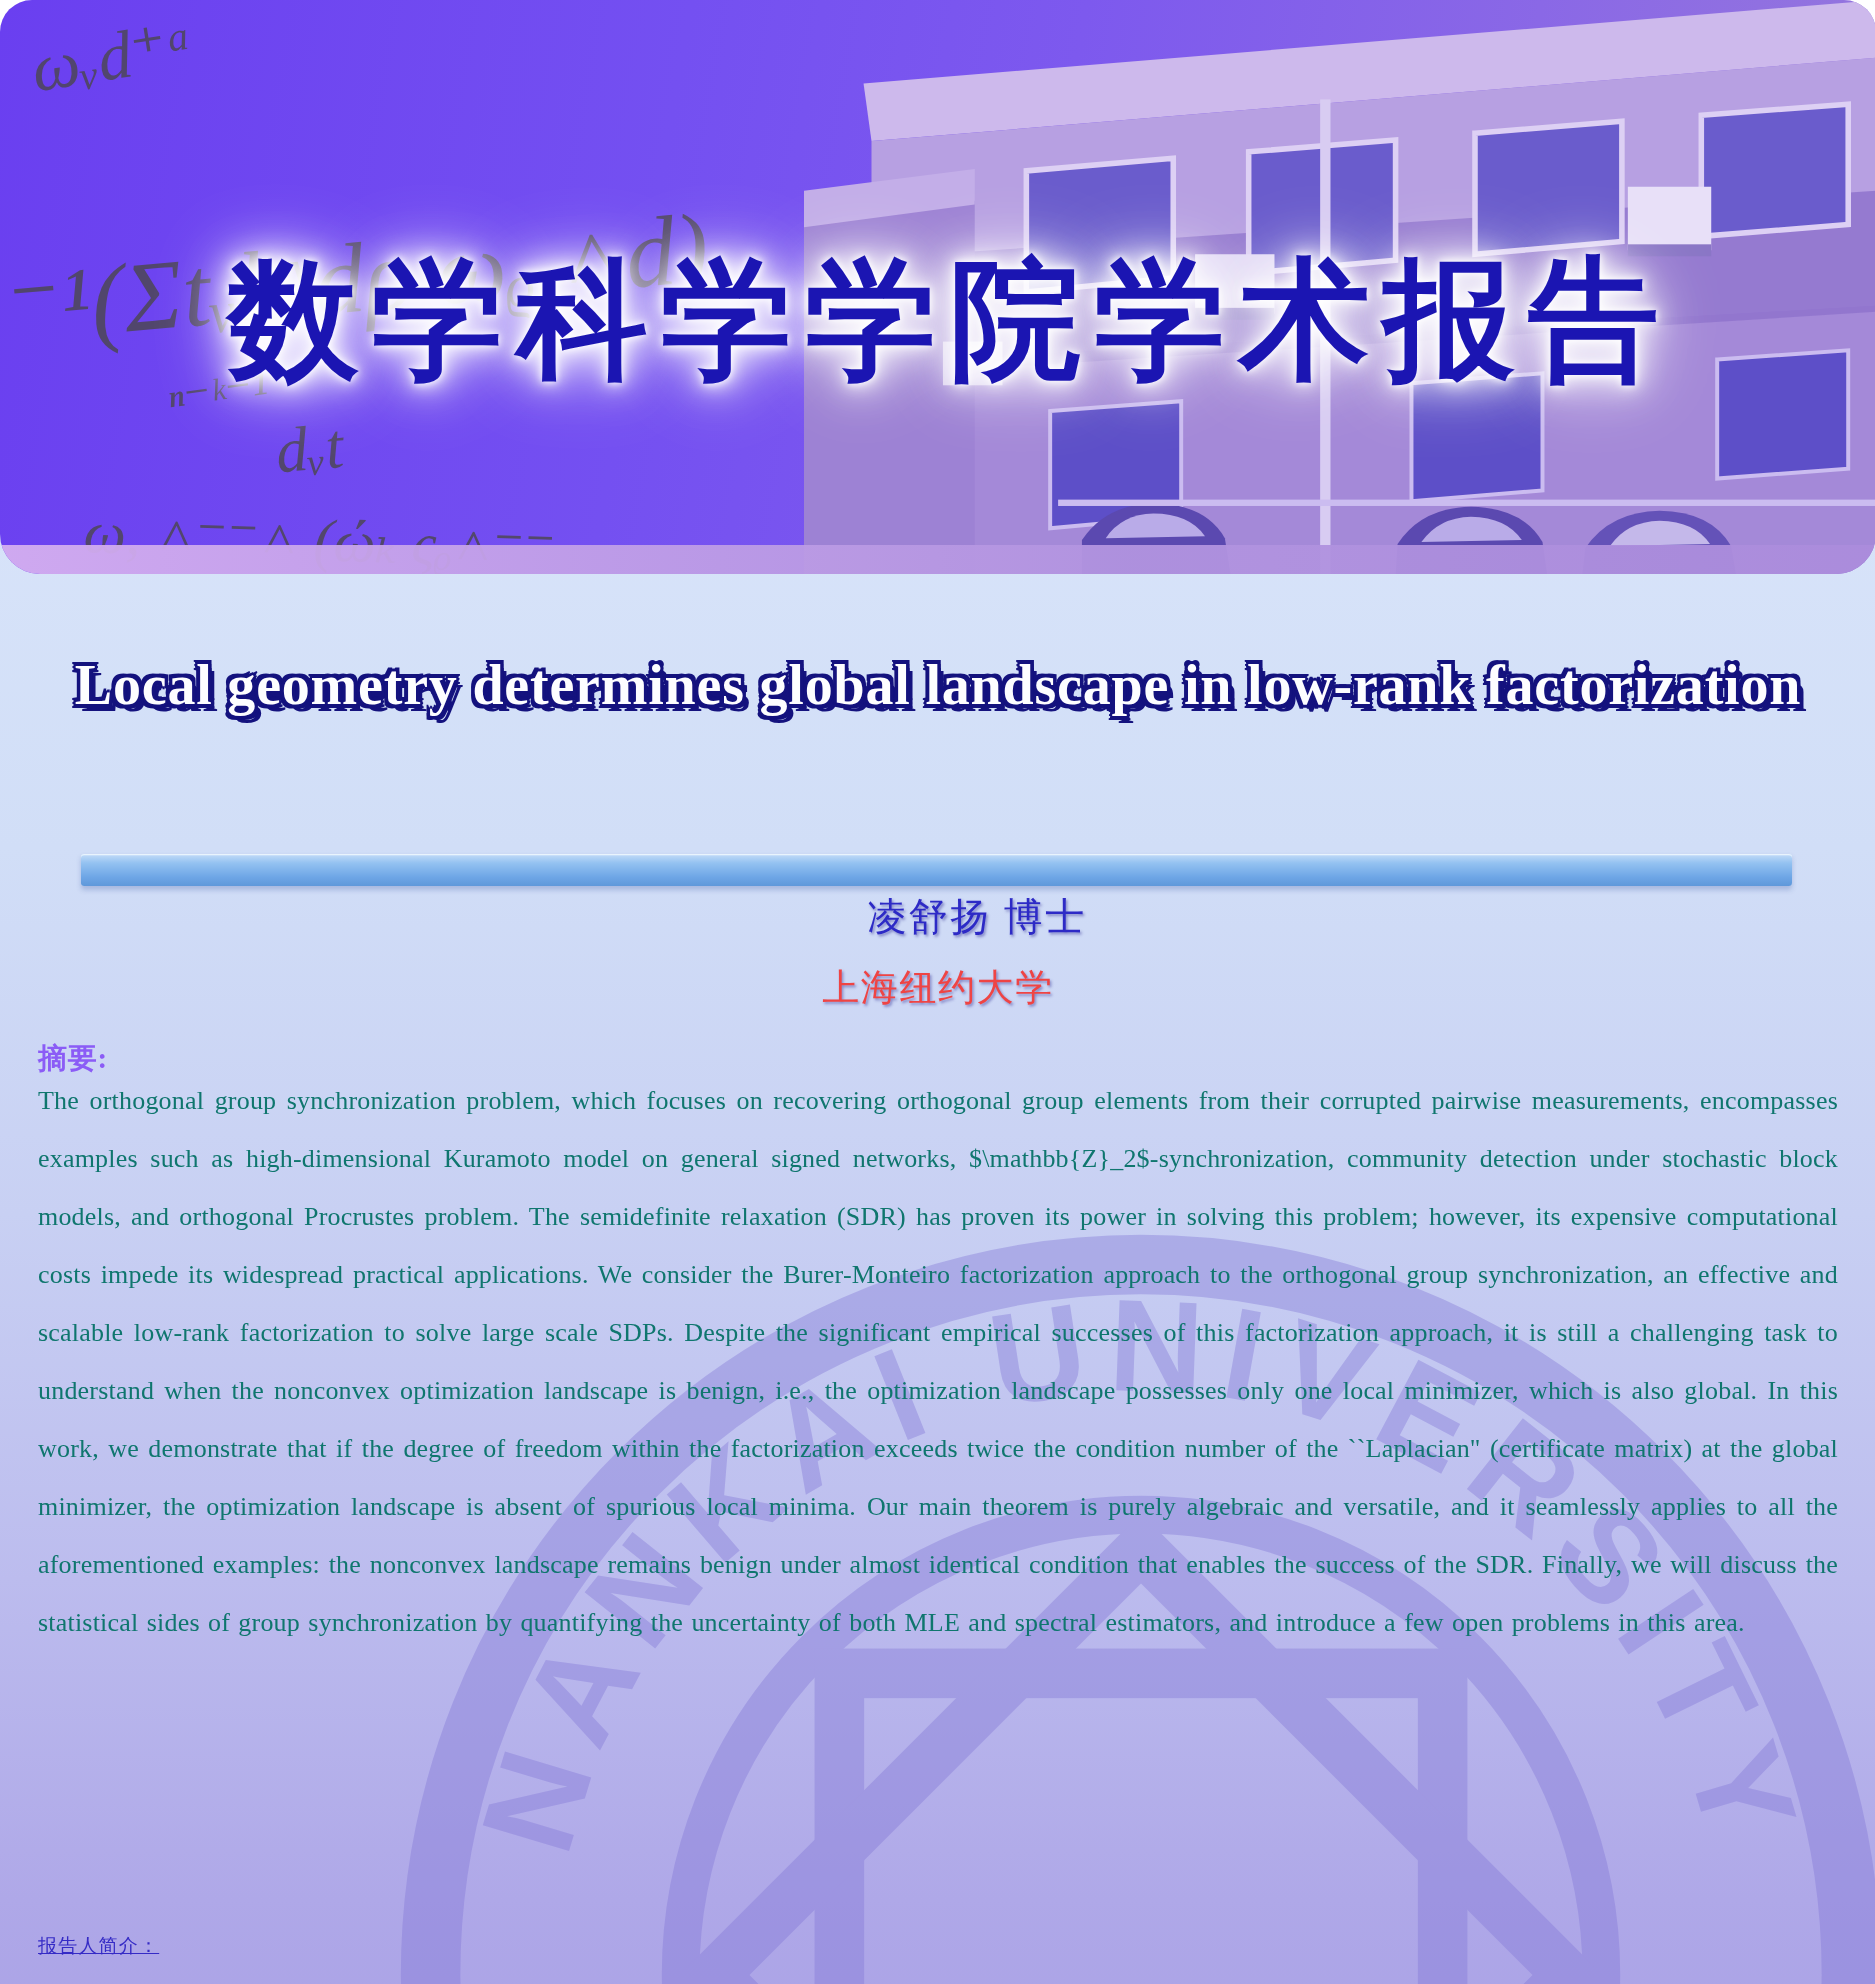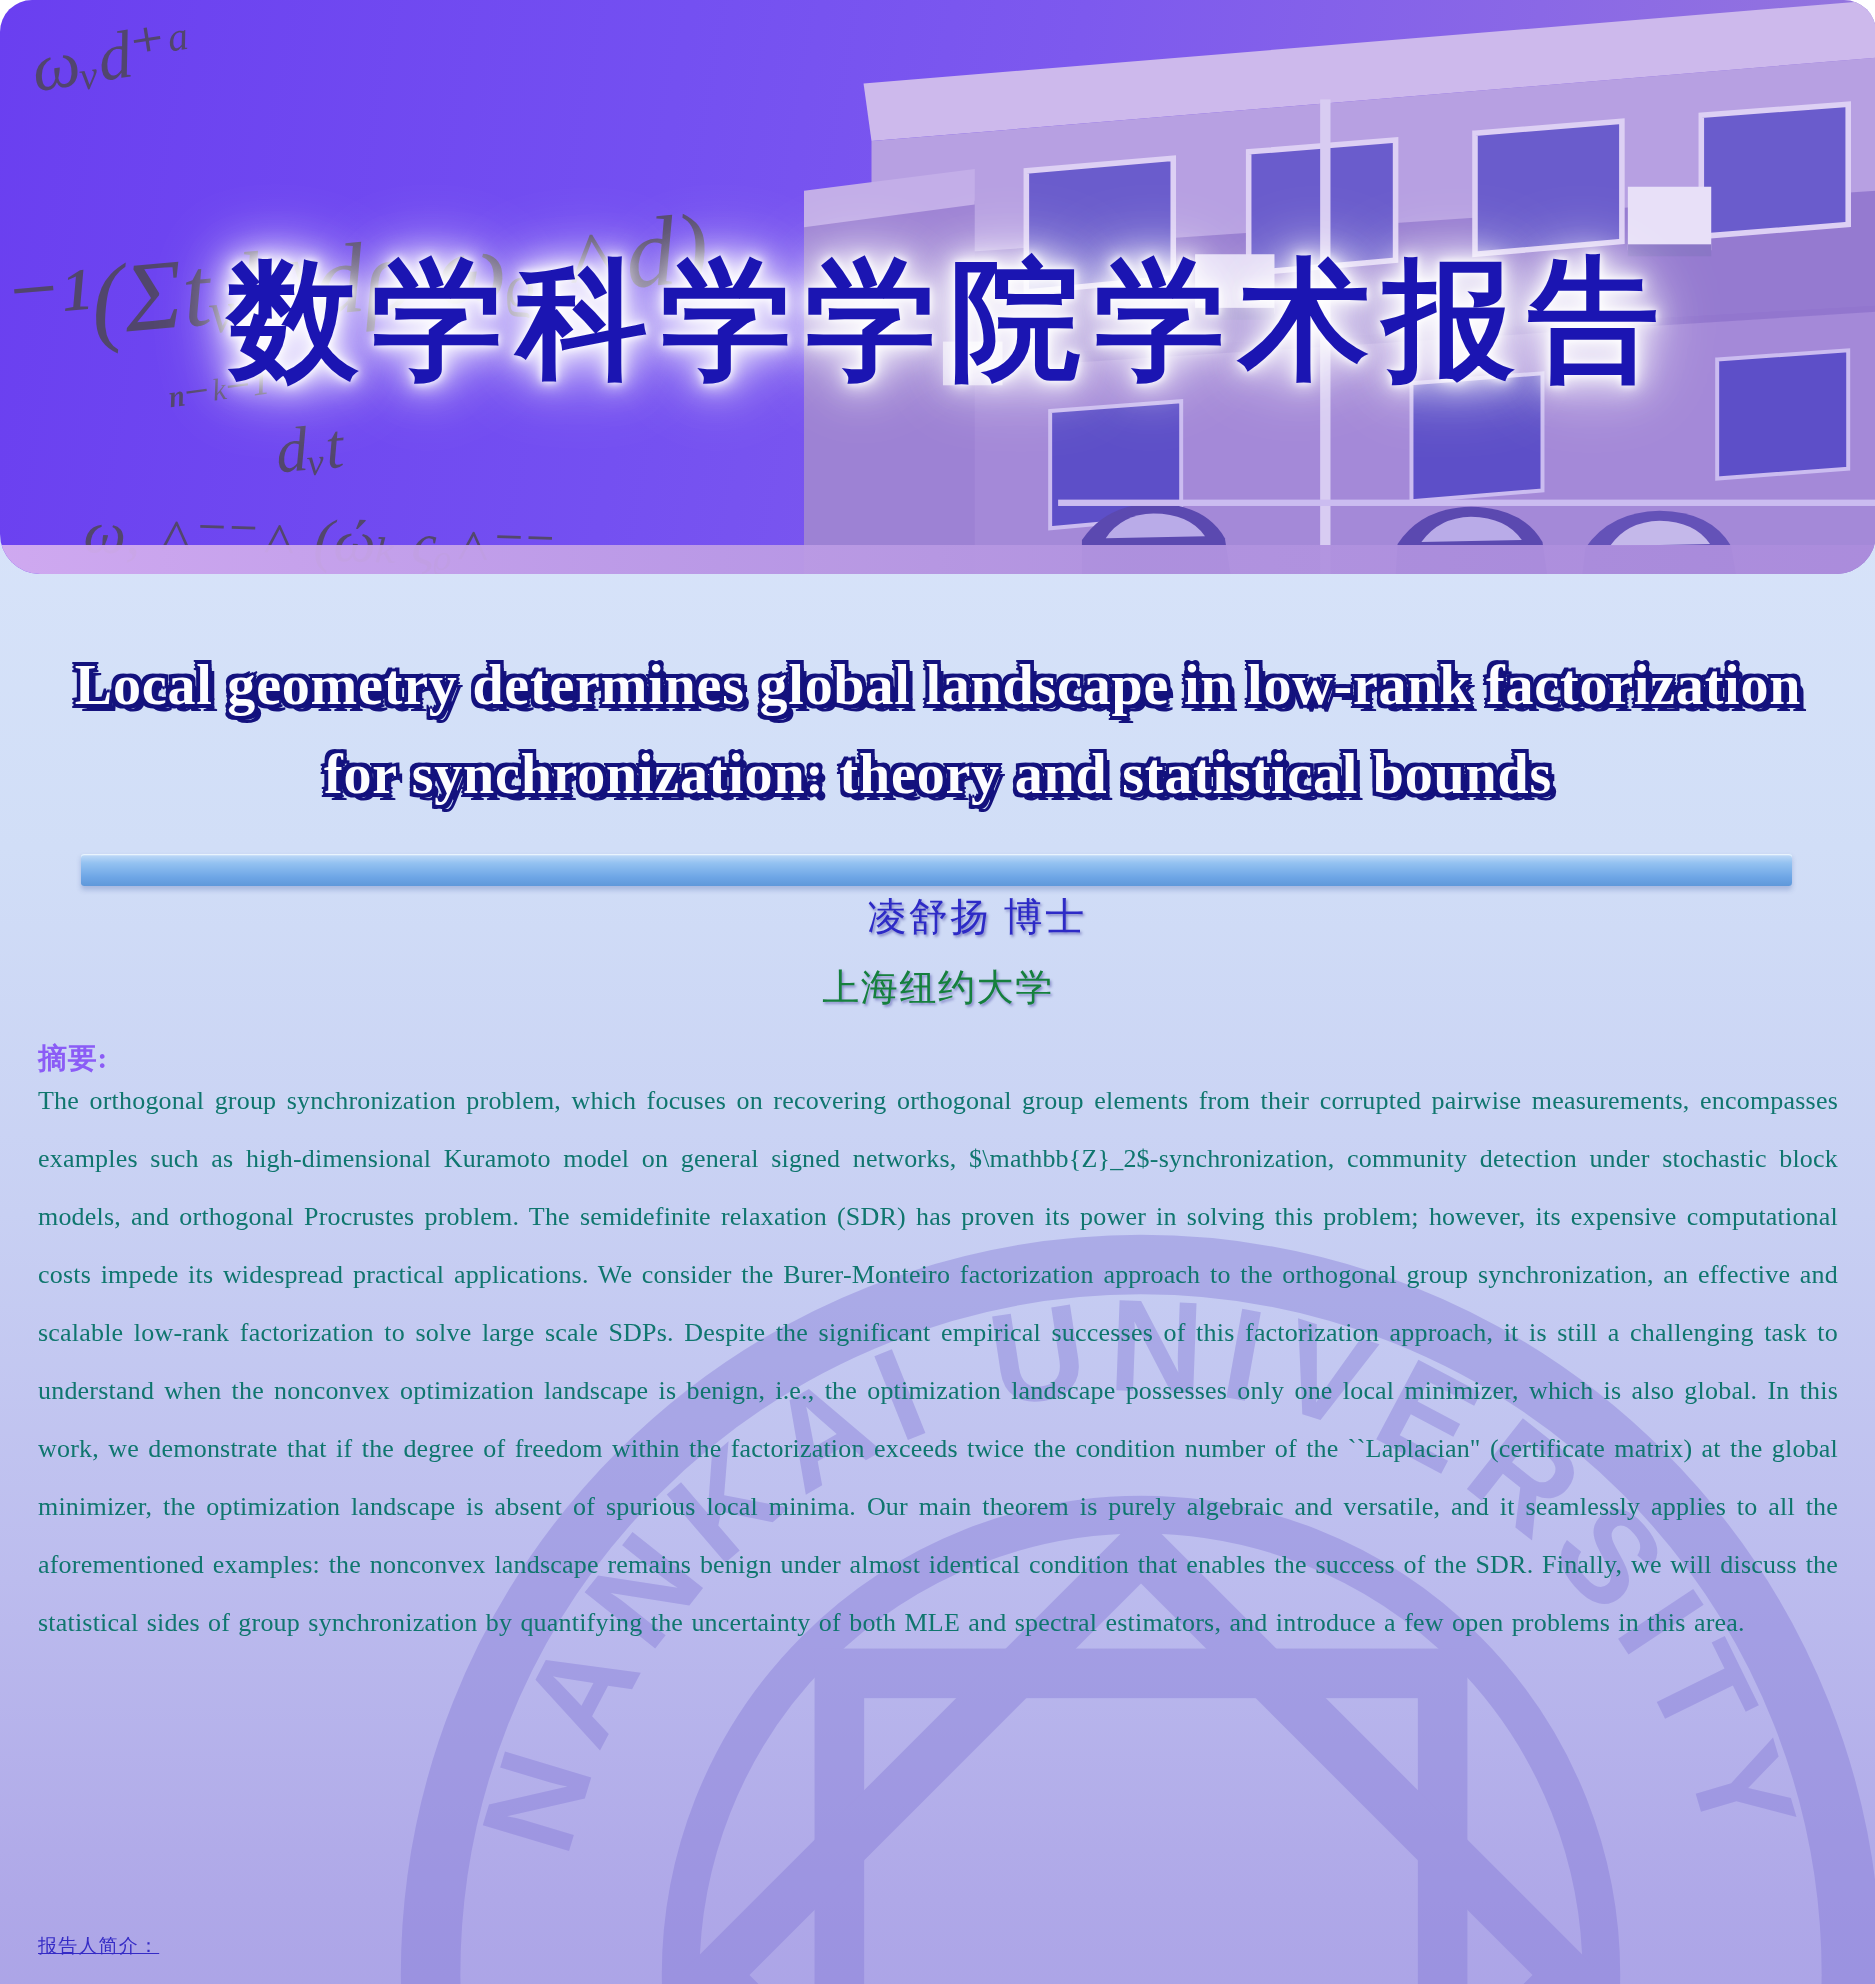--- a/index.html
+++ b/index.html
@@ -56,21 +56,21 @@
     box-shadow:0 3.2px 5.6px rgba(70,100,170,.30), inset 0 1.2px 0 #e9f4fd;
   }
   .speaker{
     position:absolute;left:0;top:890px;width:1876px;z-index:3;text-align:center;
     font-size:39px;color:#2d2ac6;letter-spacing:2.4px;
     text-shadow:1.6px 2px 2.8px rgba(35,30,140,.45);
     padding-left:39px;
   }
   .affiliation{
     position:absolute;left:0;top:963px;width:1876px;z-index:3;text-align:center;
-    font-size:37px;color:#15803d;letter-spacing:1.6px;
+    font-size:37px;color:#ef4444;letter-spacing:1.6px;
     text-shadow:1.6px 2px 2.8px rgba(35,30,140,.45);
   }
   .abstract-label{
     position:absolute;left:38px;top:1039px;z-index:3;
     font-size:29px;font-weight:700;color:#8b5cf6;letter-spacing:0.8px;
   }
   .abstract-text{
     position:absolute;left:38px;top:1072px;width:1800px;z-index:3;margin:0;
     font-size:26px;line-height:58px;color:#0f766e;
     text-align:justify;letter-spacing:0.2px;word-spacing:1.6px;
@@ -159,21 +159,20 @@
       </g>
       <text font-size="330" font-weight="bold" letter-spacing="40" fill="#8075d6" font-family="Liberation Sans, DejaVu Sans, sans-serif">
         <textPath href="#wmArc" startOffset="50%" text-anchor="middle">NANKAI UNIVERSITY</textPath>
       </text>
       <text transform="translate(260,1540) rotate(-16)" x="0" y="0" text-anchor="middle" font-size="470" font-style="italic" font-weight="bold" fill="#8075d6" font-family="Liberation Sans, DejaVu Sans, sans-serif">1919</text>
     </g>
   </svg>
 
   <div class="talk-title">
     <div>Local geometry determines global landscape in low-rank factorization</div>
-    <div>for synchronization: theory and statistical bounds</div>
   </div>
 
   <div class="divider"></div>
 
   <div class="speaker">凌舒扬 博士</div>
   <div class="affiliation">上海纽约大学</div>
 
   <div class="abstract-label">摘要:</div>
   <p class="abstract-text">The orthogonal group synchronization problem, which focuses on recovering orthogonal group elements from their corrupted pairwise measurements, encompasses examples such as high-dimensional Kuramoto model on general signed networks, $\mathbb{Z}_2$-synchronization, community detection under stochastic block models, and orthogonal Procrustes problem. The semidefinite relaxation (SDR) has proven its power in solving this problem; however, its expensive computational costs impede its widespread practical applications. We consider the Burer-Monteiro factorization approach to the orthogonal group synchronization, an effective and scalable low-rank factorization to solve large scale SDPs. Despite the significant empirical successes of this factorization approach, it is still a challenging task to understand when the nonconvex optimization landscape is benign, i.e., the optimization landscape possesses only one local minimizer, which is also global. In this work, we demonstrate that if the degree of freedom within the factorization exceeds twice the condition number of the ``Laplacian" (certificate matrix) at the global minimizer, the optimization landscape is absent of spurious local minima. Our main theorem is purely algebraic and versatile, and it seamlessly applies to all the aforementioned examples: the nonconvex landscape remains benign under almost identical condition that enables the success of the SDR. Finally, we will discuss the statistical sides of group synchronization by quantifying the uncertainty of both MLE and spectral estimators, and introduce a few open problems in this area.</p>
 

